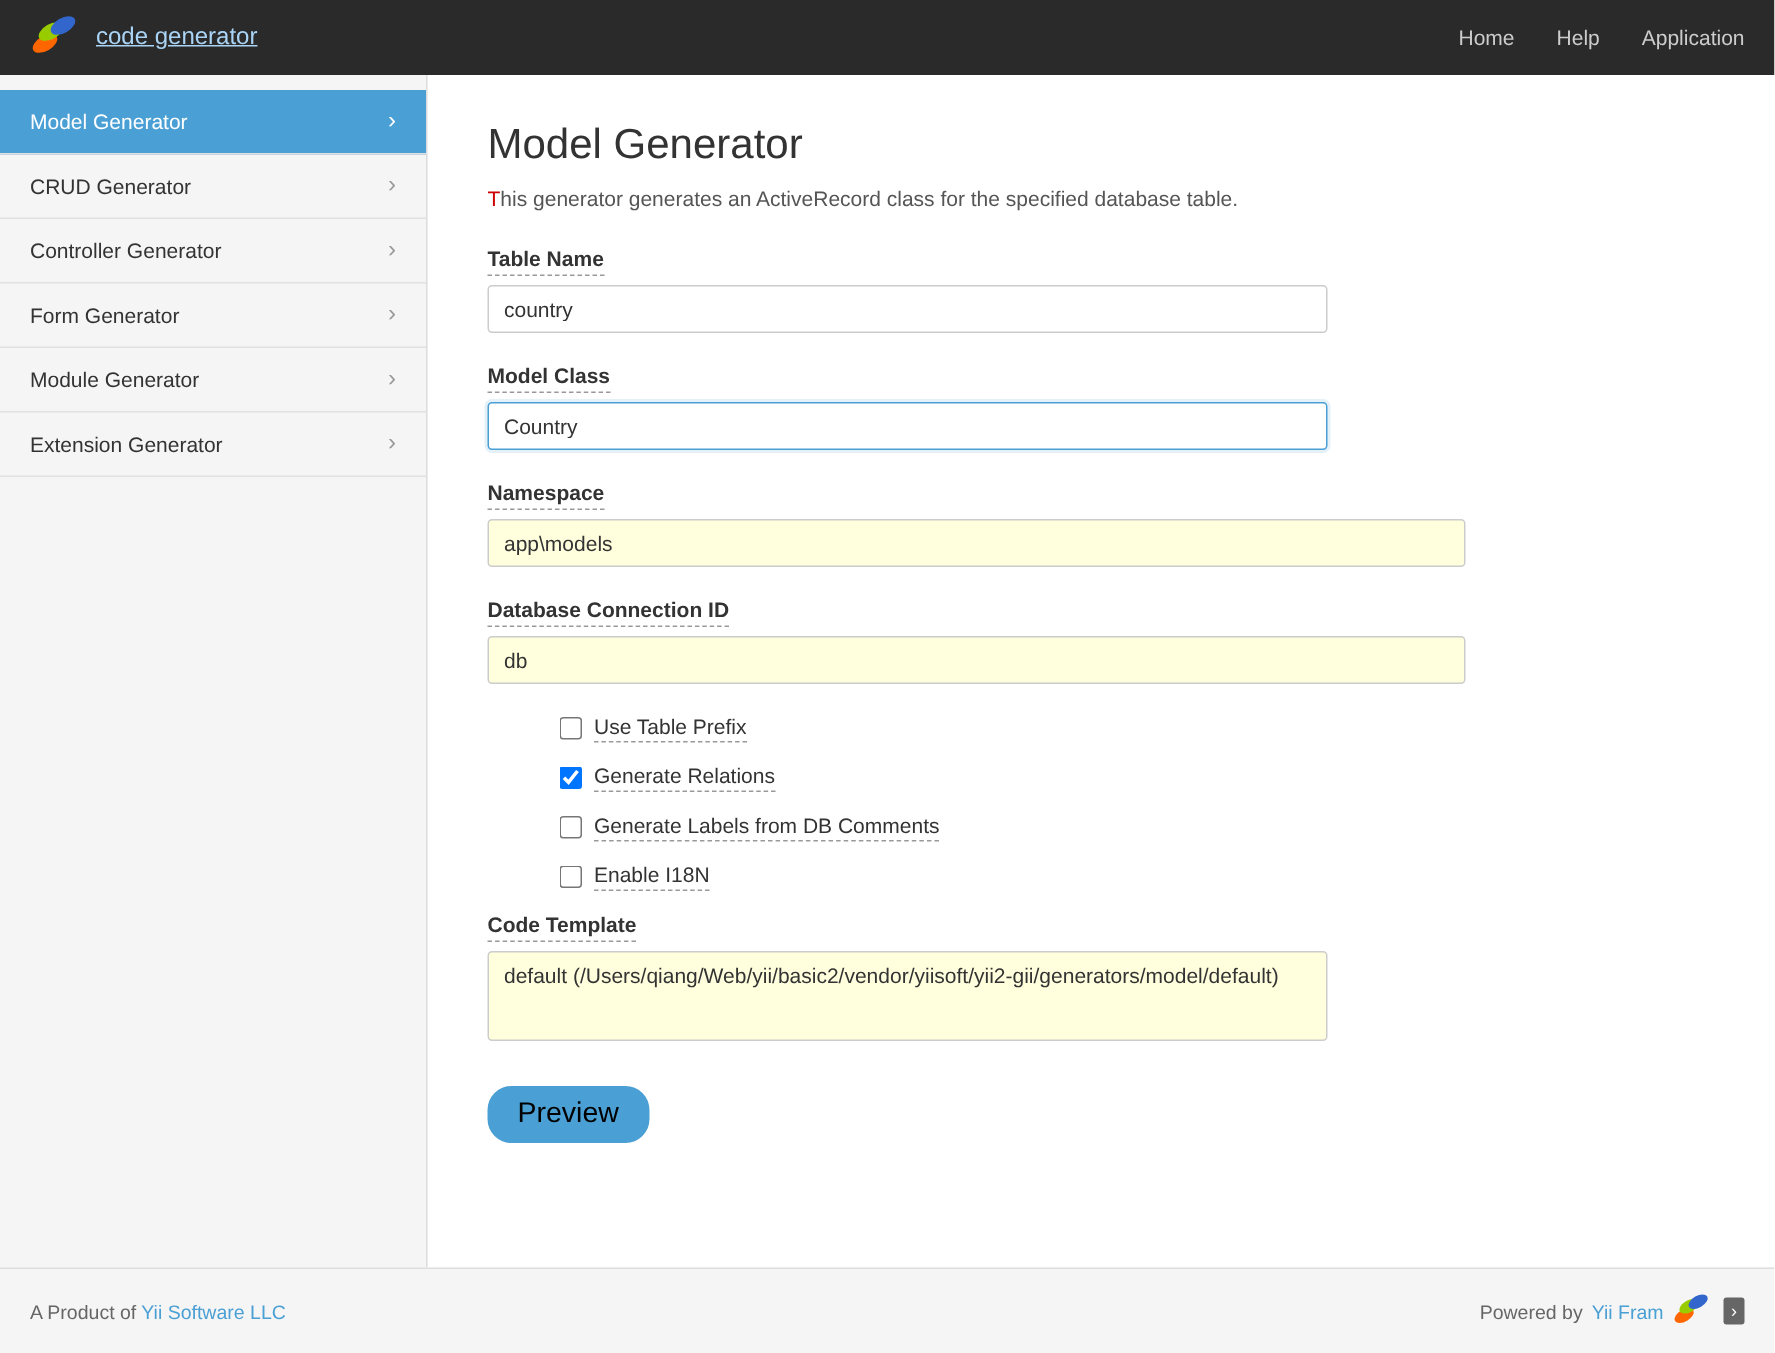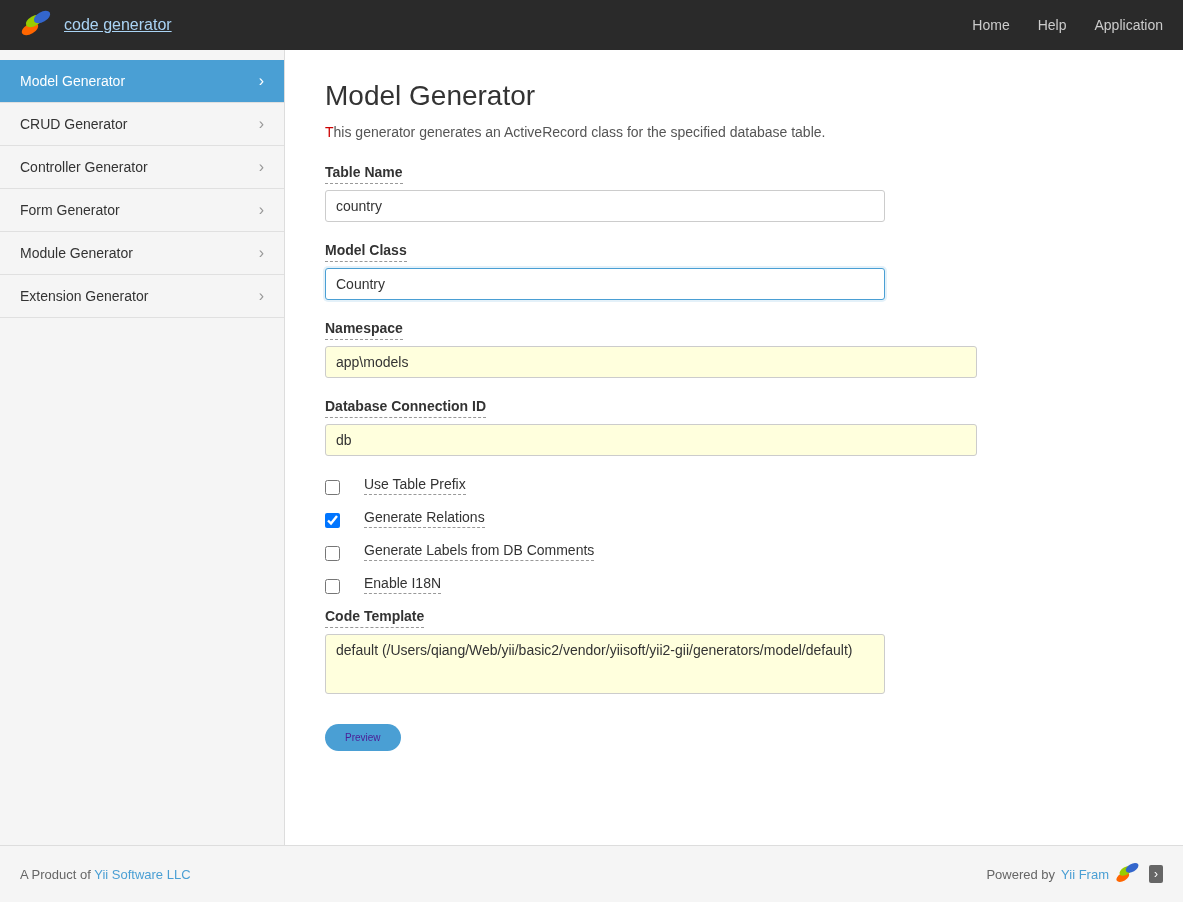--- a/index.html
+++ b/index.html
@@ -132,44 +132,45 @@
       color: #333;
       background: #ffffdd;
       display: block;
       min-height: 60px;
       resize: vertical;
     }
 
     
     .checkbox-group {
       display: flex;
-      align-items: flex-end;
-      gap: 24px;
+      align-items: center;
+      gap: 8px;
       margin-bottom: 14px;
+      margin-left: 48px;
     }
     .checkbox-group input[type="checkbox"] {
       width: 15px;
       height: 15px;
       cursor: pointer;
     }
     .checkbox-label {
       font-size: 14px;
       border-bottom: 1px dashed #999;
       padding-bottom: 2px;
       cursor: pointer;
     }
 
     
     .btn-preview {
       background: #4a9fd4;
-      color: #4c1d95;
+      color: #000000;
       border: none;
       padding: 8px 20px;
       border-radius: 16px;
-      font-size: 10px;
+      font-size: 19px;
       cursor: pointer;
       margin-top: 10px;
     }
 
     
     .footer {
       background: #f5f5f5;
       border-top: 1px solid #ddd;
       padding: 14px 20px;
       display: flex;

